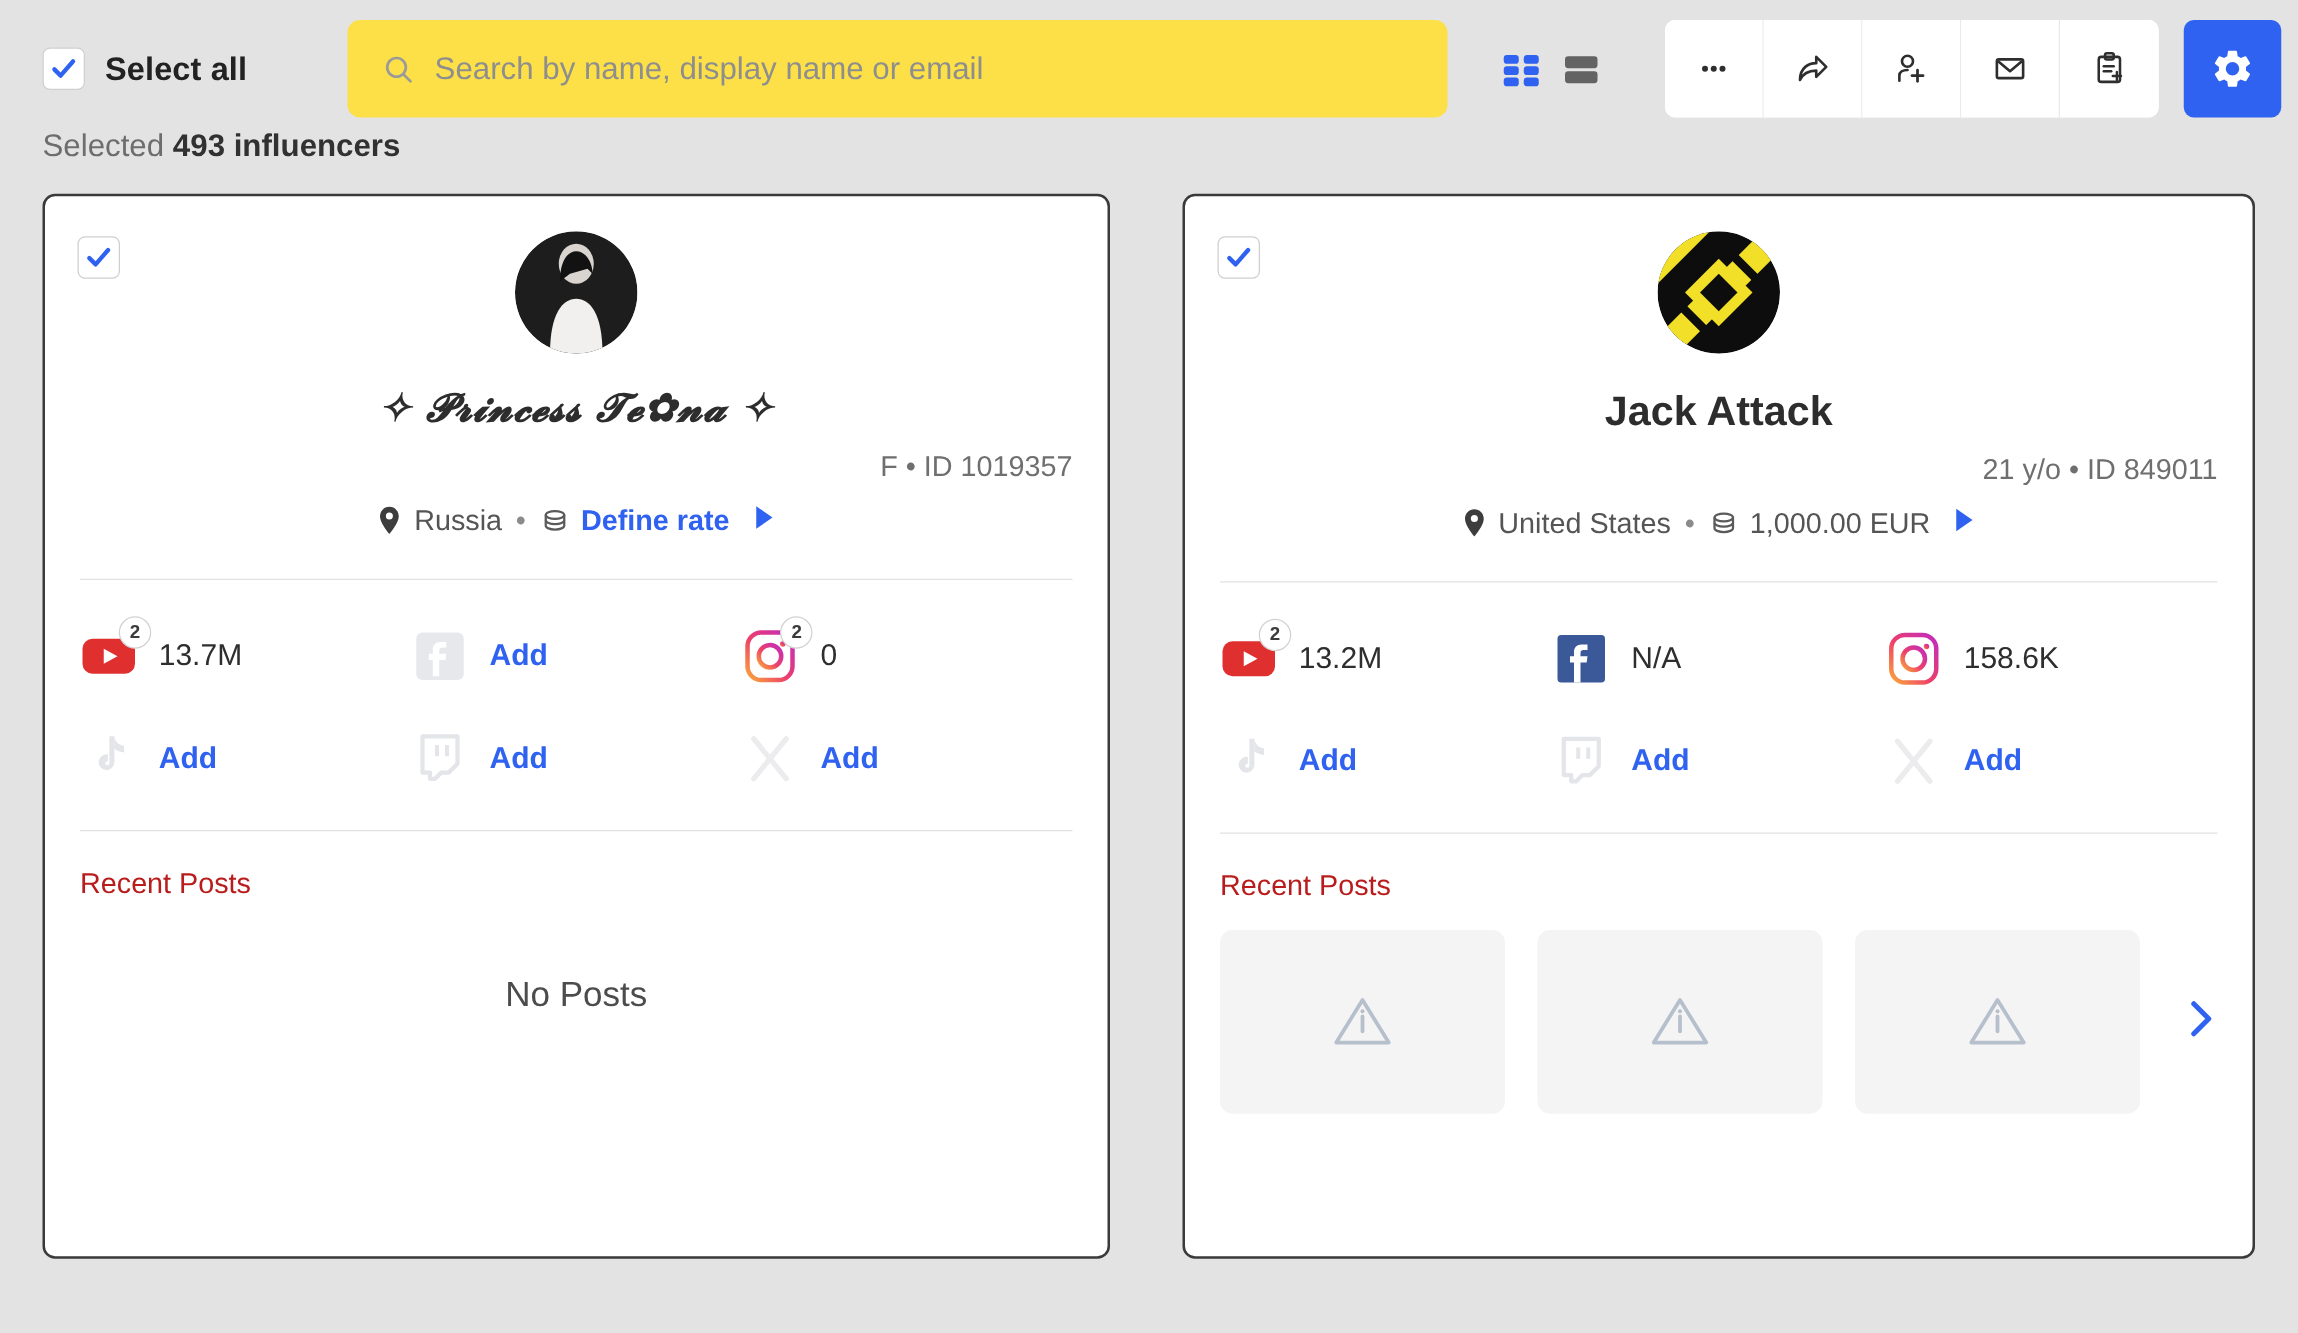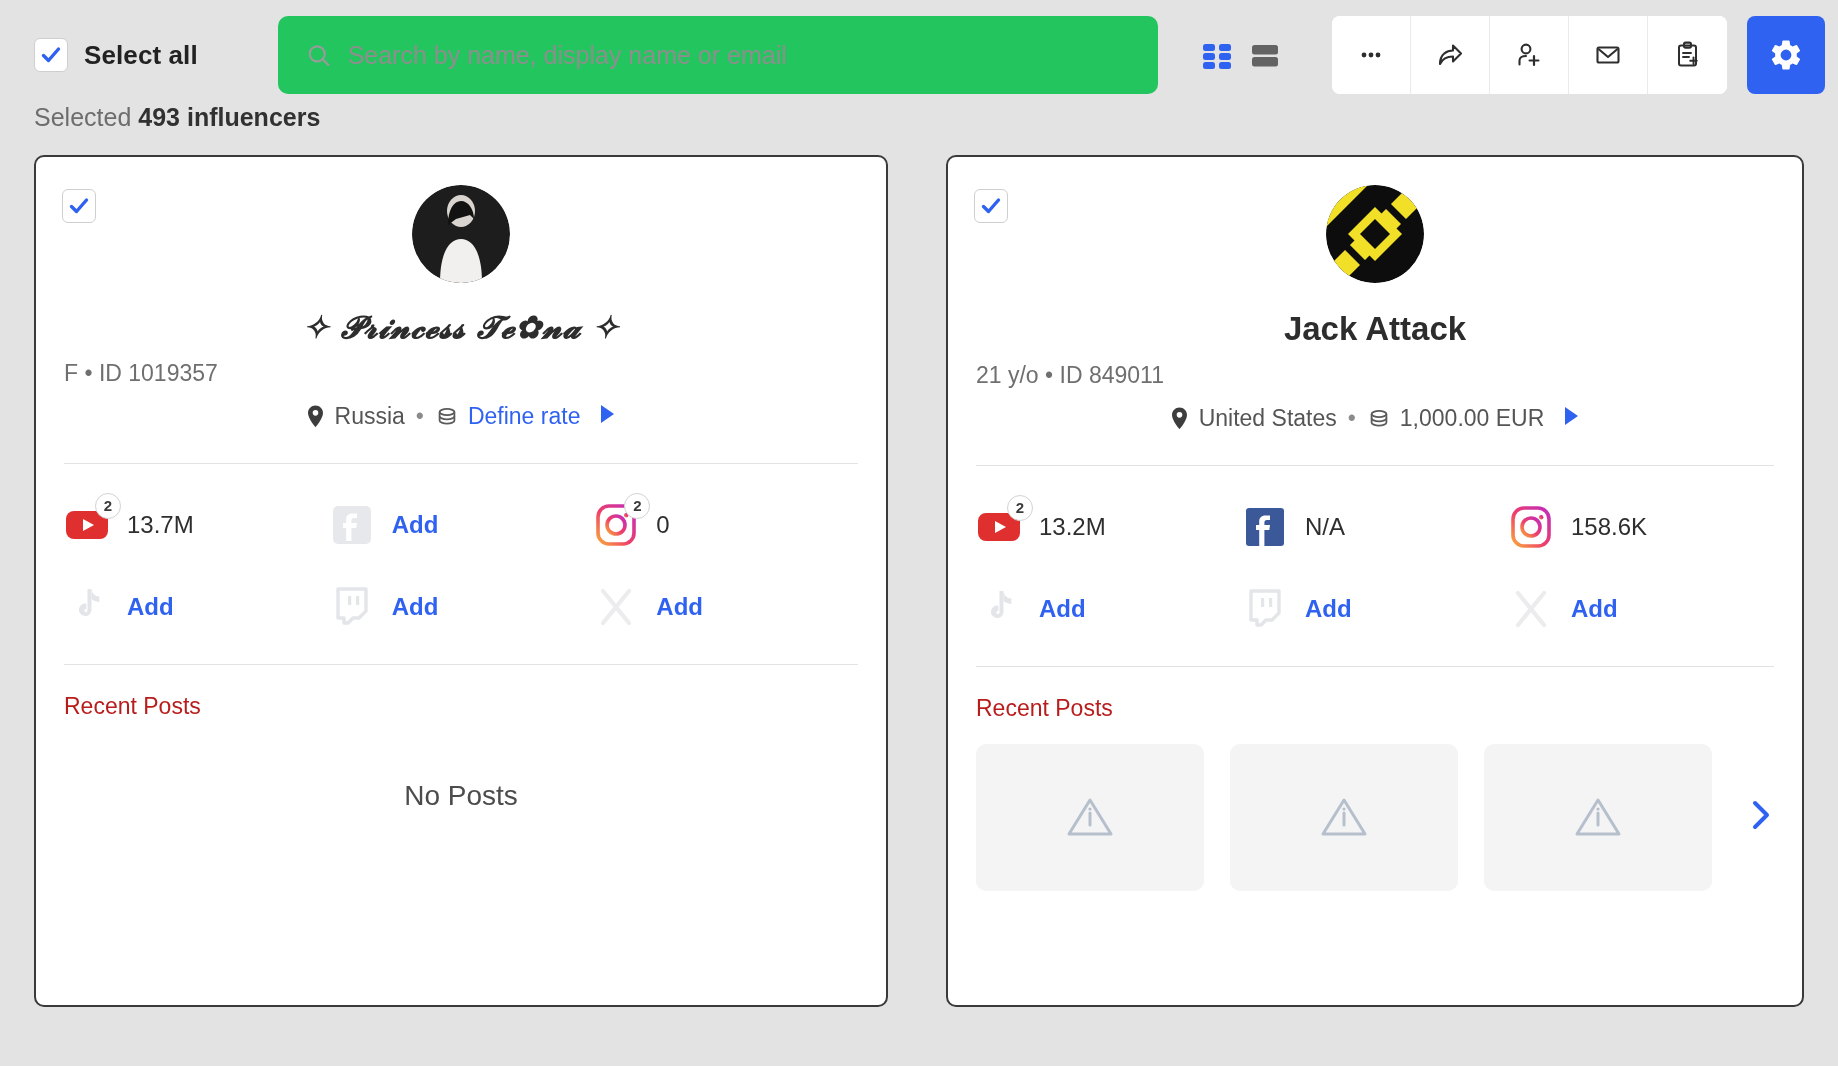--- a/index.html
+++ b/index.html
@@ -28,21 +28,21 @@
     display: flex; align-items: center; justify-content: center;
     flex: 0 0 34px;
   }
   .cb svg { display:block; }
   .select-all-label {
     font-size: 26px; font-weight: 700; color: #222; letter-spacing: .1px;
   }
 
   .search-wrap {
     width: 880px; flex: 0 0 880px; height: 78px;
-    background: #22c55e; border-radius: 10px;
+    background: #fde047; border-radius: 10px;
     display: flex; align-items: center; gap: 16px;
     padding: 0 28px;
   }
   .search-input {
     border: 0; outline: 0; background: transparent;
     font-family: "Liberation Sans", sans-serif;
     font-size: 25px; color: #3c3c3c; width: 100%;
   }
   .search-input::placeholder { color: #8e8e8e; }
 
@@ -113,30 +113,30 @@
     text-align:center; margin-top: 27px;
     font-size: 33px; font-weight: 700; color: #2d2d2d;
     line-height: 1.15; white-space: nowrap;
   }
   .inf-name.script {
     font-family: "DejaVu Serif", serif;
     font-style: italic; font-weight: 700; font-size: 31px;
     letter-spacing: .5px;
   }
   .inf-meta {
-    text-align:left; margin-top: 14px;
+    text-align:right; margin-top: 14px;
     font-size: 23px; color: #6f6f6f;
   }
   .inf-loc {
     margin-top: 16px;
     display:flex; align-items:center; justify-content:center; gap:9px;
     font-size: 23px; color: #555;
   }
   .inf-loc .dot { color:#8b8b8b; margin: 0 2px; }
-  .rate-link { color:#2f62f0; font-weight:400; cursor:pointer; }
+  .rate-link { color:#2f62f0; font-weight:700; cursor:pointer; }
   .rate-val { color:#555; }
   .play-tri { margin-left: 8px; cursor:pointer; }
 
   .divider { height:1px; background:#e2e2e2; margin: 32px 0 0 0; }
 
   
   .social-grid {
     display:grid;
     grid-template-columns: repeat(3, 1fr);
     row-gap: 28px;

